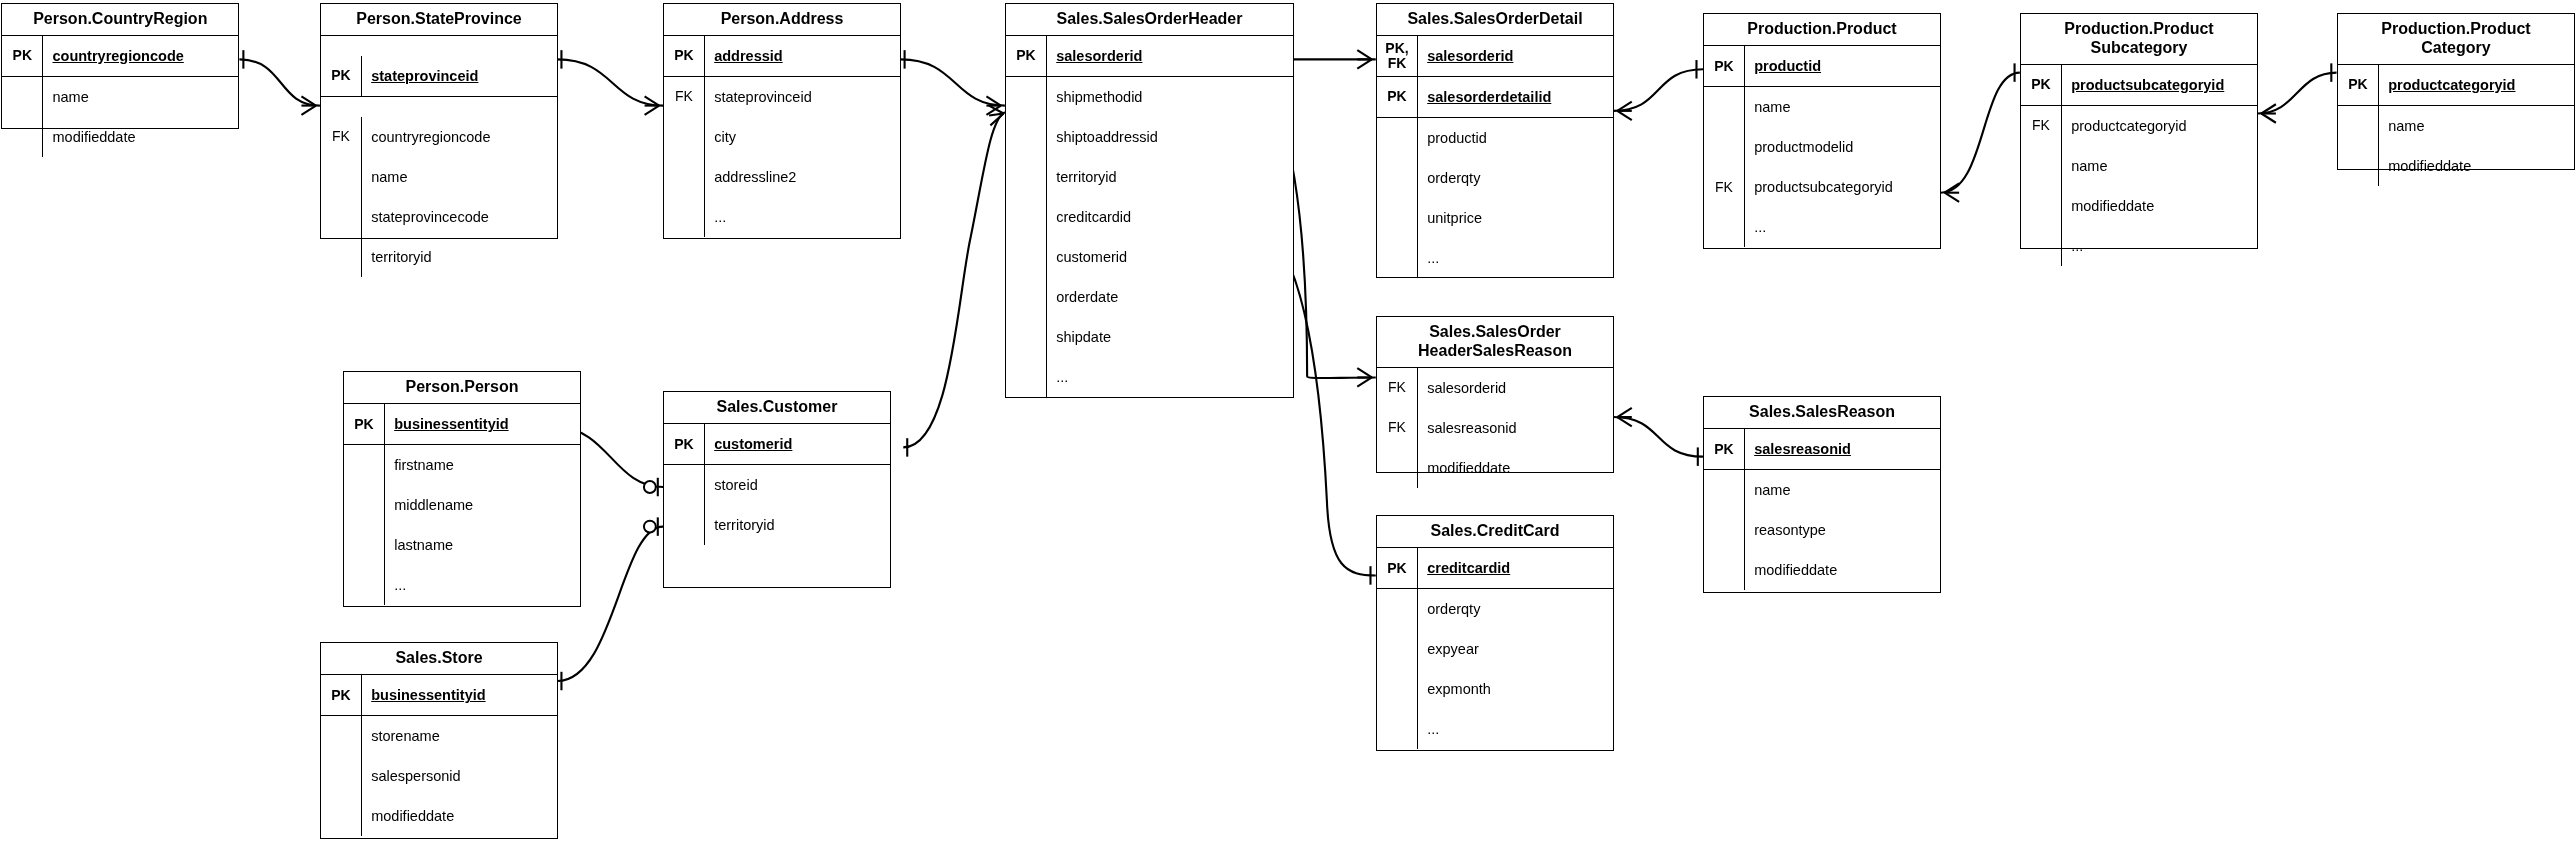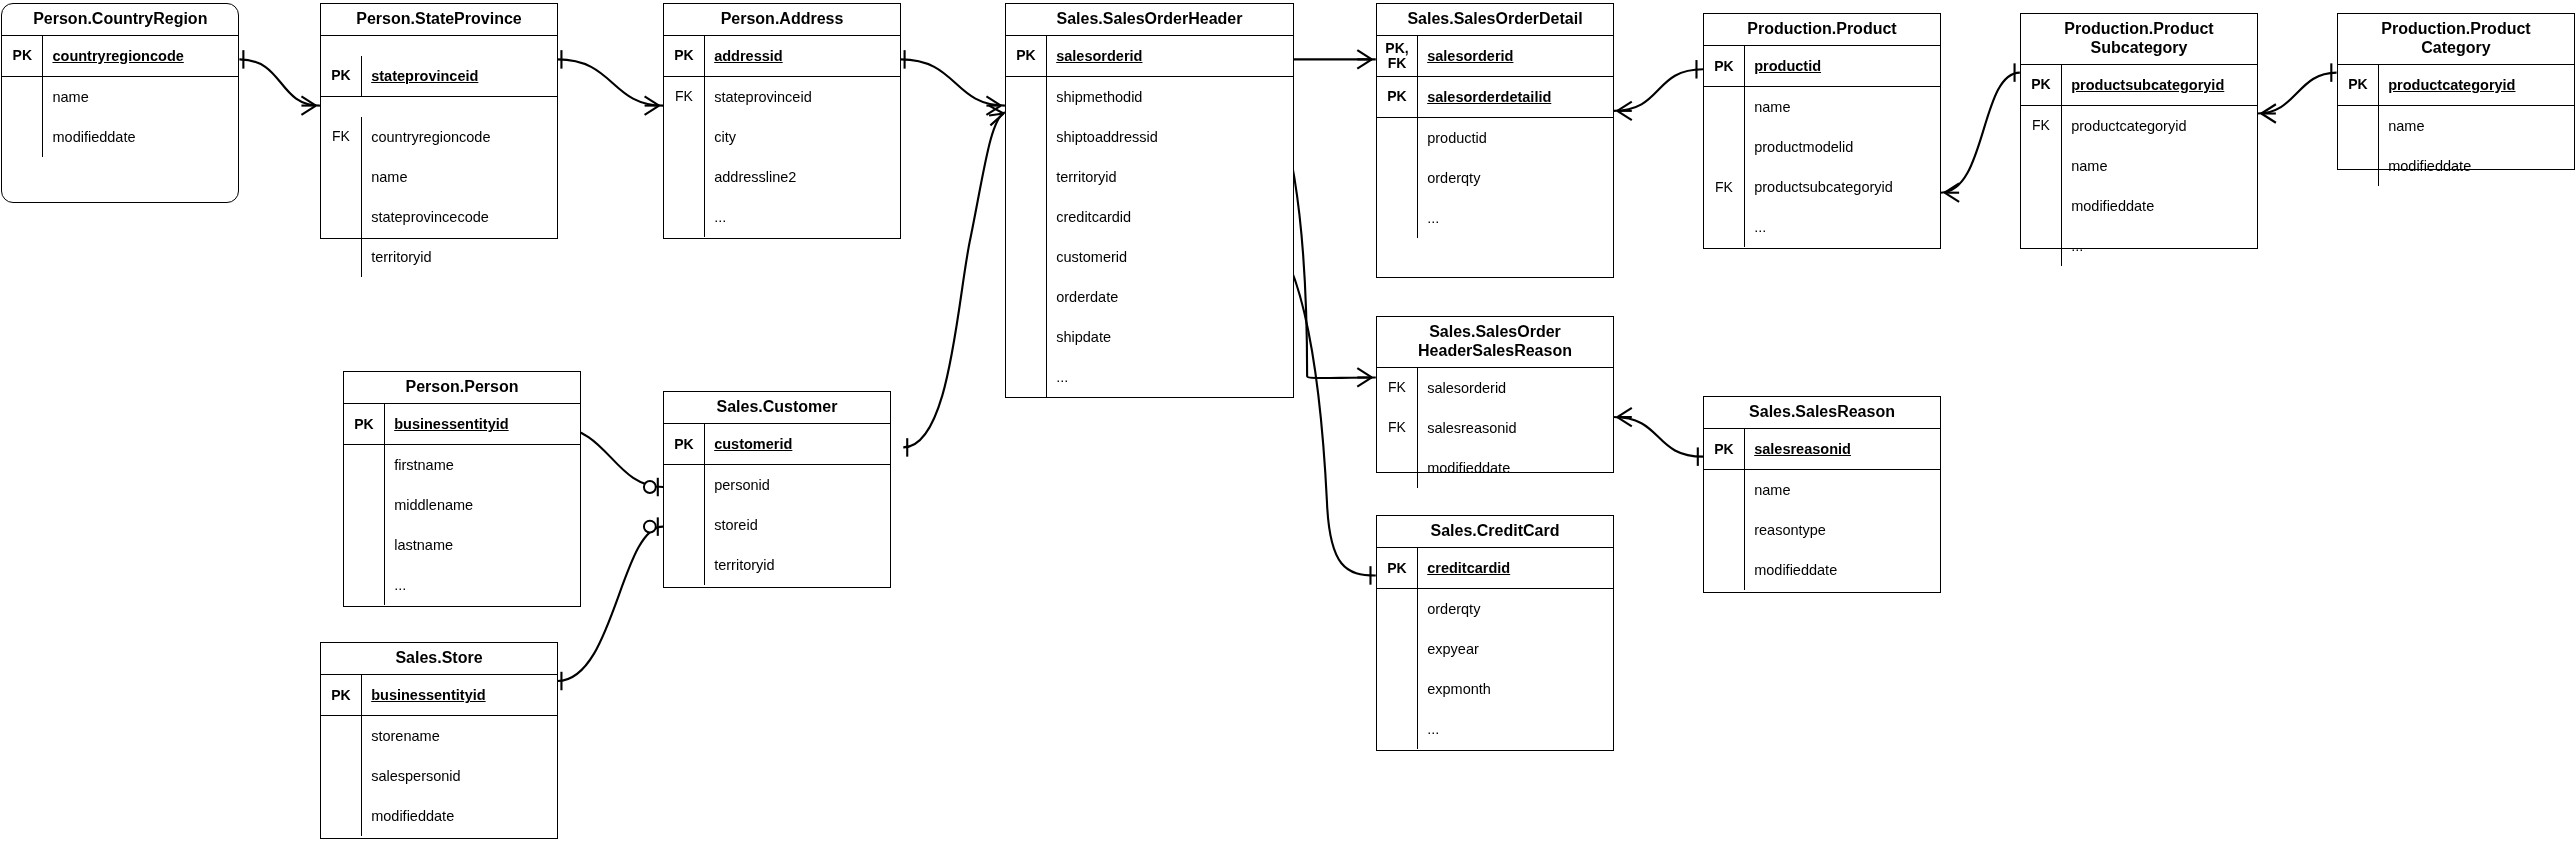--- a/index.html
+++ b/index.html
@@ -189,21 +189,21 @@
         <path d="M 1368 678 C 1440 678 1450 450 1470 360 C 1490 262 1500 180 1522 170"></path>
         <line x1="1374" y1="664" x2="1374" y2="692"></line>
         <line x1="1520" y1="172" x2="1498" y2="160"></line>
         <line x1="1520" y1="172" x2="1500" y2="190"></line>
         <line x1="1520" y1="172" x2="1498" y2="175"></line>
       </g>
 
     </g>
   </svg>
 
-  <div class="entity" style="left:1.3px; top:2.6px; width:238px; height:200px;border-radius:12px;">
+  <div class="entity" style="left:1.3px; top:2.6px; width:238px; height:126px;">
     <div class="entity-title">Person.CountryRegion</div>
     <div class="section pk-section">
       <div class="attr-row">
         <div class="key-cell bold">PK</div>
         <div class="name-cell pk-name">countryregioncode</div>
       </div>
     </div>
     <div class="section">
       <div class="attr-row">
         <div class="key-cell"></div>
@@ -333,20 +333,24 @@
       <div class="attr-row">
         <div class="key-cell"></div>
         <div class="name-cell">productid</div>
       </div>
       <div class="attr-row">
         <div class="key-cell"></div>
         <div class="name-cell">orderqty</div>
       </div>
       <div class="attr-row">
         <div class="key-cell"></div>
+        <div class="name-cell">unitprice</div>
+      </div>
+      <div class="attr-row">
+        <div class="key-cell"></div>
         <div class="name-cell">...</div>
       </div>
     </div>
   </div>
 
   <div class="entity" style="left:1703px; top:13.2px; width:238px; height:236px;">
     <div class="entity-title">Production.Product</div>
     <div class="section pk-section">
       <div class="attr-row">
         <div class="key-cell bold">PK</div>
@@ -526,24 +530,20 @@
     <div class="entity-title">Sales.Customer</div>
     <div class="section pk-section">
       <div class="attr-row">
         <div class="key-cell bold">PK</div>
         <div class="name-cell pk-name">customerid</div>
       </div>
     </div>
     <div class="section">
       <div class="attr-row">
         <div class="key-cell"></div>
-        <div class="name-cell">personid</div>
-      </div>
-      <div class="attr-row">
-        <div class="key-cell"></div>
         <div class="name-cell">storeid</div>
       </div>
       <div class="attr-row">
         <div class="key-cell"></div>
         <div class="name-cell">territoryid</div>
       </div>
     </div>
   </div>
 
   <div class="entity" style="left:320px; top:642px; width:238px; height:197px;">

